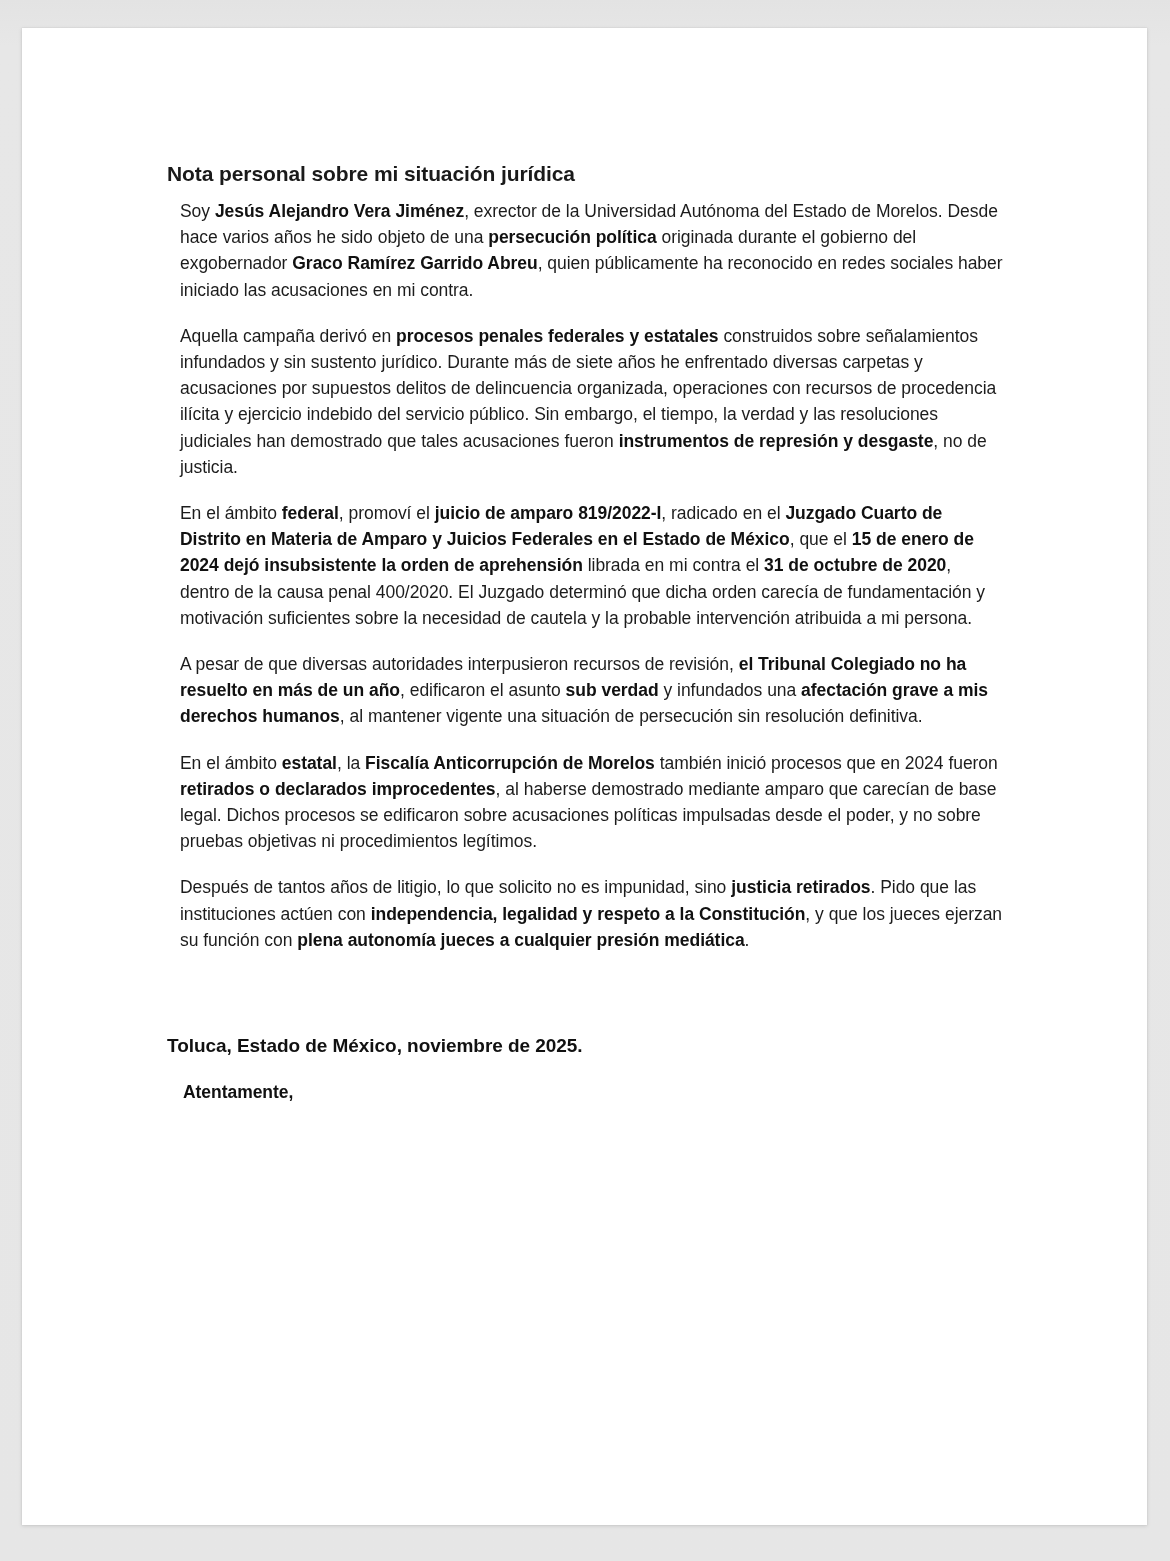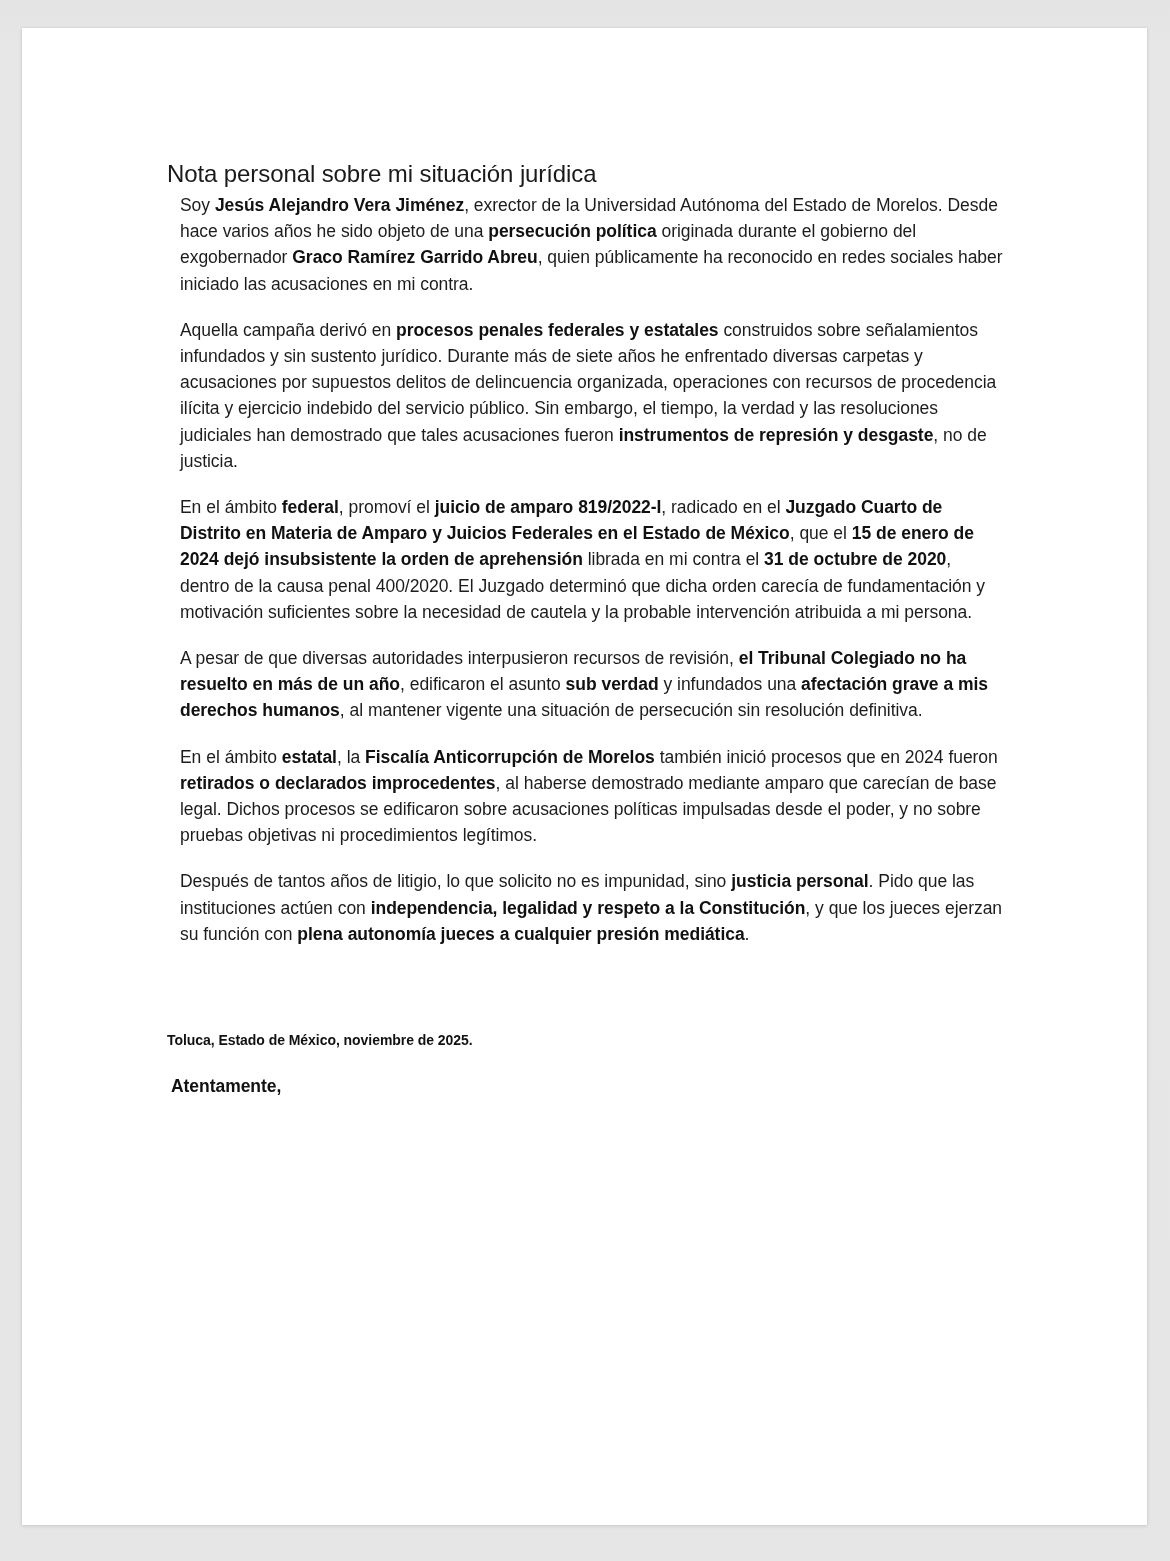--- a/index.html
+++ b/index.html
@@ -40,25 +40,25 @@
 
   .doc-body {
     position: absolute;
     left: 145px;
     top: 133px;
     width: 838px;
   }
 
   
   .doc-heading {
-    font-size: 24px;
+    font-size: 21px;
     line-height: 26px;
-    font-weight: normal;
+    font-weight: bold;
     color: #1a1a1a;
-    margin: 0 0 5px 0;
+    margin: 0 0 11px 0;
     letter-spacing: -0.1px;
   }
 
   p.para {
     font-size: 17.5px;
     line-height: 26.2px;
     color: #1c1c1c;
     margin: 0 0 20px 13px;
     letter-spacing: -0.05px;
     word-spacing: 0.1px;
@@ -67,54 +67,54 @@
   p.para b {
     font-weight: bold;
     color: #111111;
   }
 
   .spacer-block {
     height: 60px;
   }
 
   .sign-line {
-    font-size: 14px;
+    font-size: 19px;
     line-height: 26.2px;
     font-weight: bold;
     color: #111111;
     margin: 0 0 20px 0;
     letter-spacing: -0.05px;
   }
 
   .sign-group {
     font-size: 17.5px;
     line-height: 26.2px;
     font-weight: bold;
     color: #111111;
-    margin: 4px;
+    margin: 16px;
     letter-spacing: -0.05px;
   }
   .sign-group .sign-row { display: block; }
 </style>
 </head>
 <body>
 
 <div class="viewer">
   <div class="page">
     <div class="doc-body">
 
       <h1 class="doc-heading">Nota personal sobre mi situación jurídica</h1>
 
       <div id="paragraph-list">
           <p class="para"><span>Soy </span><b>Jesús Alejandro Vera Jiménez</b><span>, exrector de la Universidad Autónoma del Estado de Morelos. Desde hace varios años he sido objeto de una </span><b>persecución política</b><span> originada durante el gobierno del exgobernador </span><b>Graco Ramírez Garrido Abreu</b><span>, quien públicamente ha reconocido en redes sociales haber iniciado las acusaciones en mi contra.</span></p>
           <p class="para"><span>Aquella campaña derivó en </span><b>procesos penales federales y estatales</b><span> construidos sobre señalamientos infundados y sin sustento jurídico. Durante más de siete años he enfrentado diversas carpetas y acusaciones por supuestos delitos de delincuencia organizada, operaciones con recursos de procedencia ilícita y ejercicio indebido del servicio público. Sin embargo, el tiempo, la verdad y las resoluciones judiciales han demostrado que tales acusaciones fueron </span><b>instrumentos de represión y desgaste</b><span>, no de justicia.</span></p>
           <p class="para"><span>En el ámbito </span><b>federal</b><span>, promoví el </span><b>juicio de amparo 819/2022-I</b><span>, radicado en el </span><b>Juzgado Cuarto de Distrito en Materia de Amparo y Juicios Federales en el Estado de México</b><span>, que el </span><b>15 de enero de 2024 dejó insubsistente la orden de aprehensión</b><span> librada en mi contra el </span><b>31 de octubre de 2020</b><span>, dentro de la causa penal 400/2020. El Juzgado determinó que dicha orden carecía de fundamentación y motivación suficientes sobre la necesidad de cautela y la probable intervención atribuida a mi persona.</span></p>
           <p class="para"><span>A pesar de que diversas autoridades interpusieron recursos de revisión, </span><b>el Tribunal Colegiado no ha resuelto en más de un año</b><span>, edificaron el asunto </span><b>sub verdad</b><span> y infundados una </span><b>afectación grave a mis derechos humanos</b><span>, al mantener vigente una situación de persecución sin resolución definitiva.</span></p>
           <p class="para"><span>En el ámbito </span><b>estatal</b><span>, la </span><b>Fiscalía Anticorrupción de Morelos</b><span> también inició procesos que en 2024 fueron </span><b>retirados o declarados improcedentes</b><span>, al haberse demostrado mediante amparo que carecían de base legal. Dichos procesos se edificaron sobre acusaciones políticas impulsadas desde el poder, y no sobre pruebas objetivas ni procedimientos legítimos.</span></p>
-          <p class="para"><span>Después de tantos años de litigio, lo que solicito no es impunidad, sino </span><b>justicia personal</b><span>. Pido que las instituciones actúen con </span><b>independencia, legalidad y respeto a la Constitución</b><span>, y que los jueces ejerzan su función con </span><b>plena autonomía jueces a cualquier presión mediática</b><span>.</span></p>
+          <p class="para"><span>Después de tantos años de litigio, lo que solicito no es impunidad, sino </span><b>justicia retirados</b><span>. Pido que las instituciones actúen con </span><b>independencia, legalidad y respeto a la Constitución</b><span>, y que los jueces ejerzan su función con </span><b>plena autonomía jueces a cualquier presión mediática</b><span>.</span></p>
         </div>
 
       <div class="spacer-block"></div>
 
       <p class="sign-line">Toluca, Estado de México, noviembre de 2025.</p>
 
       <p class="sign-group">
         <span class="sign-row">Atentamente,</span>
       </p>
 

